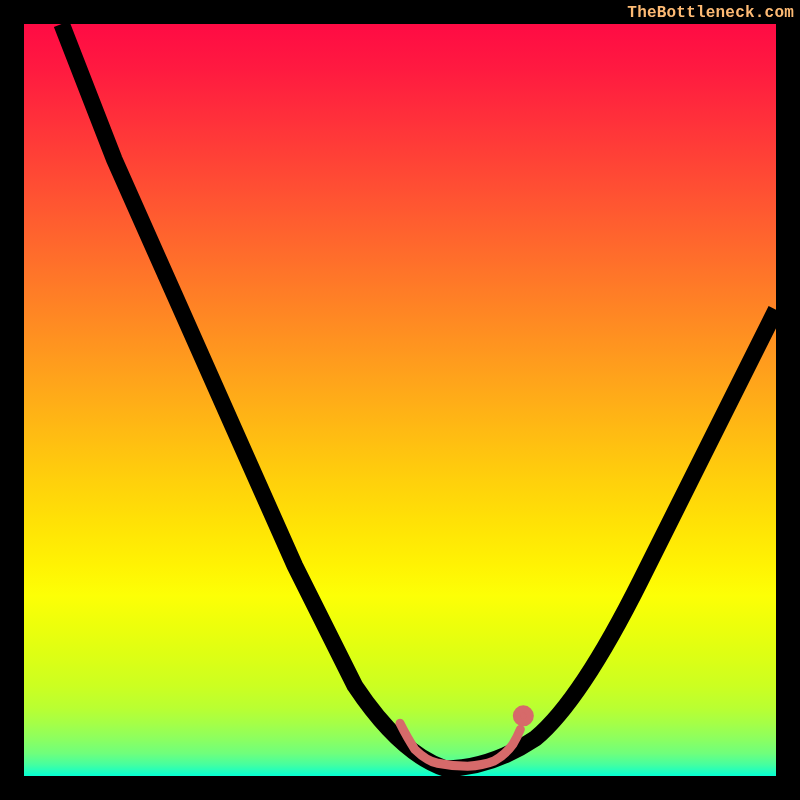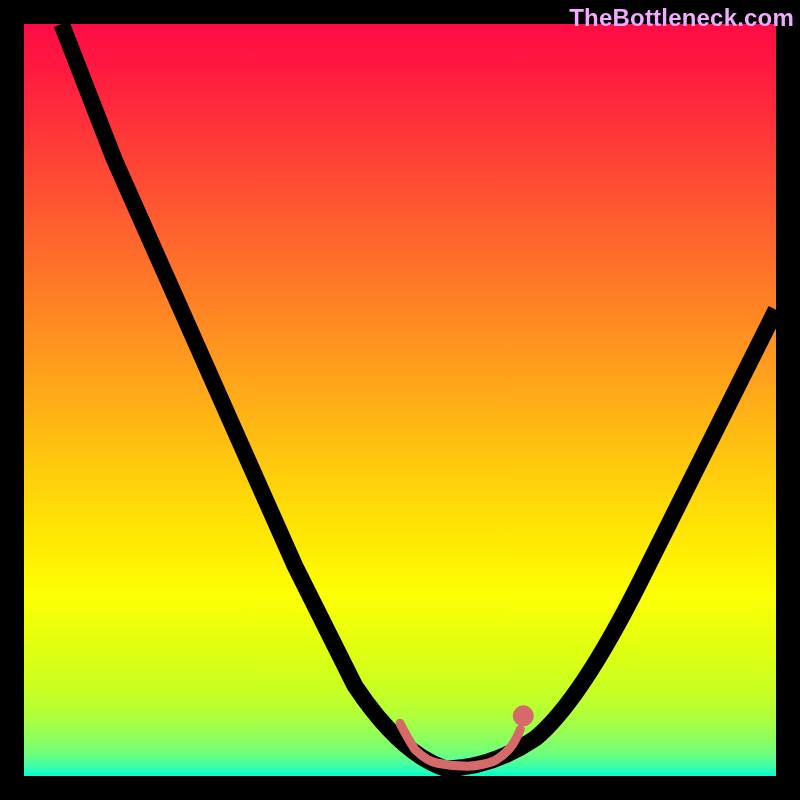--- a/index.html
+++ b/index.html
@@ -48,25 +48,26 @@
       #8dff5f  95%,
       #6fff7c  97%,
       #45ffa0  98.5%,
       #05ffd3 100%
     );
   }
   .watermark {
     position: absolute;
     top: 4px;
     right: 6px;
-    color: #f0abfc;
-    font-size: 24px;
+    color: #fdba74;
+    font-size: 16px;
     font-weight: 600;
     letter-spacing: 0.2px;
     pointer-events: none;
+    font-family: Liberation Mono, monospace;
   }
   svg.curve-layer {
     position: absolute;
     left: 24px;
     top: 24px;
     width: 752px;
     height: 752px;
     overflow: visible;
   }
   .main-curve {

